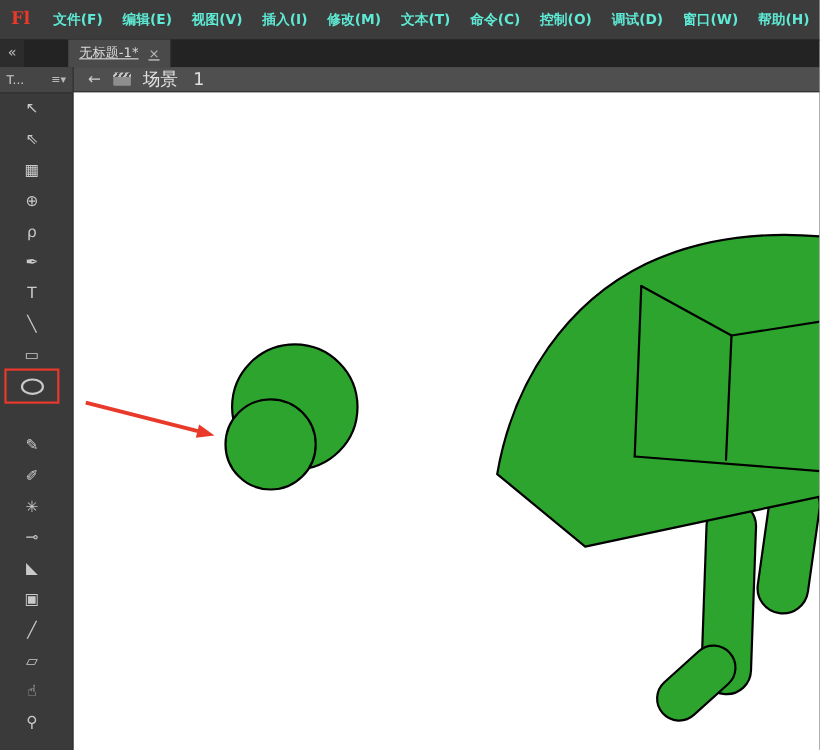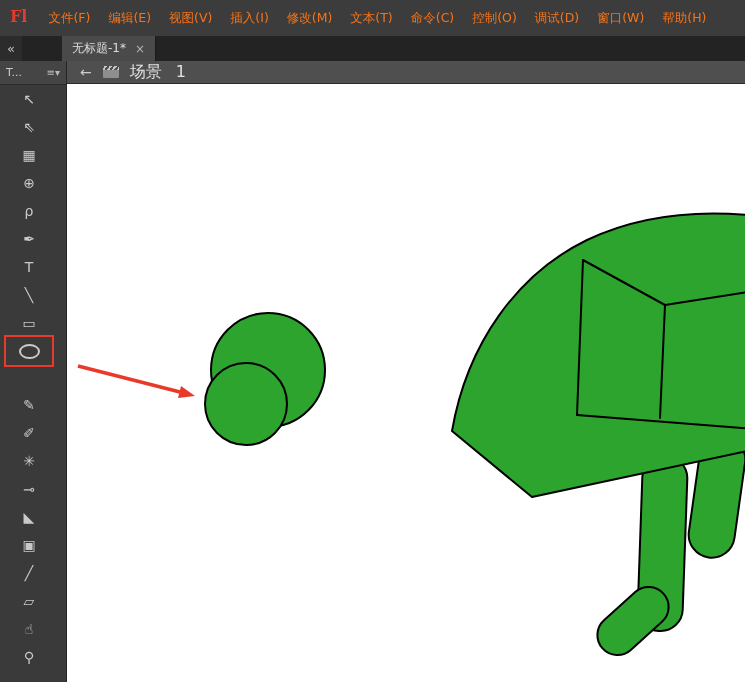--- a/index.html
+++ b/index.html
@@ -7,29 +7,29 @@
     width:745px;height:682px;position:relative;overflow:hidden;
     background:#2f2f2f;color:#d6d6d6;
     font-family:"DejaVu Sans","Liberation Sans",sans-serif;
     font-size:12px;
   }
   
   .menubar{position:absolute;top:0;left:0;width:745px;height:36px;background:#3c3c3c;
     border-bottom:1px solid #1c1c1c;display:flex;align-items:center;}
   .logo{color:var(--red,#e8392b);font-weight:bold;font-size:16px;margin:0 12px 4px 10px;
     font-family:"DejaVu Serif","Liberation Serif",serif;}
-  .menu-item{font-size:12.5px;color:#f97316;padding:0 9px;white-space:nowrap;cursor:default;}
+  .menu-item{font-size:12.5px;color:#5eead4;padding:0 9px;white-space:nowrap;cursor:default;font-weight:bold;}
   
   .tabbar{position:absolute;top:36px;left:0;width:745px;height:25px;background:#232323;
     display:flex;align-items:stretch;}
   .collapse{width:22px;display:flex;align-items:center;justify-content:center;
     color:#c0c0c0;font-size:13px;background:#2c2c2c;}
   .tab-gap{width:40px;}
   .tab{background:#4a4a4a;color:#dddddd;font-size:12px;display:flex;align-items:center;
-    padding:0 10px;gap:9px;border-right:1px solid #191919;}
+    padding:0 10px;gap:9px;border-right:1px solid #191919;text-decoration:underline;}
   .tab .close{color:#b5b5b5;font-size:12px;}
   
   .toolspanel{position:absolute;top:61px;left:0;width:67px;height:621px;background:#3a3a3a;
     border-right:1px solid #262626;box-sizing:border-box;}
   .tools-header{height:23px;background:#454545;border-bottom:1px solid #2a2a2a;
     display:flex;align-items:center;justify-content:space-between;padding:0 6px;
     font-size:11px;color:#cccccc;}
   .tools-header .pmenu{font-size:10px;color:#b9b9b9;}
   .tools-list{display:flex;flex-direction:column;}
   .tool{width:46px;height:28px;margin-left:6px;display:flex;align-items:center;

